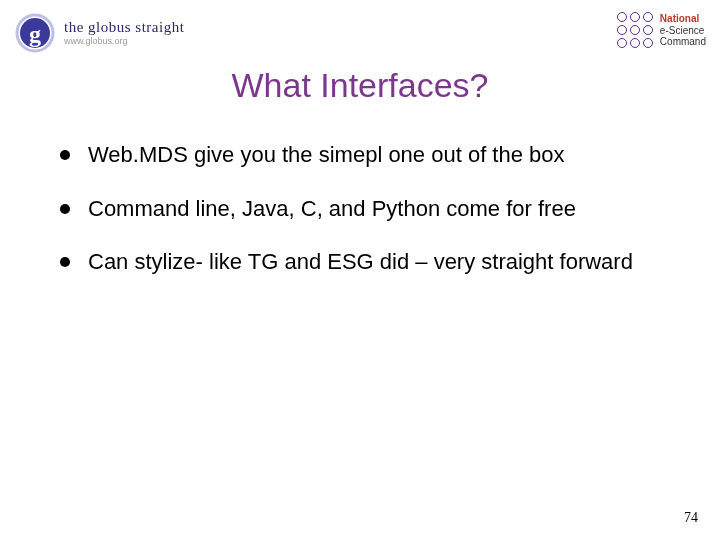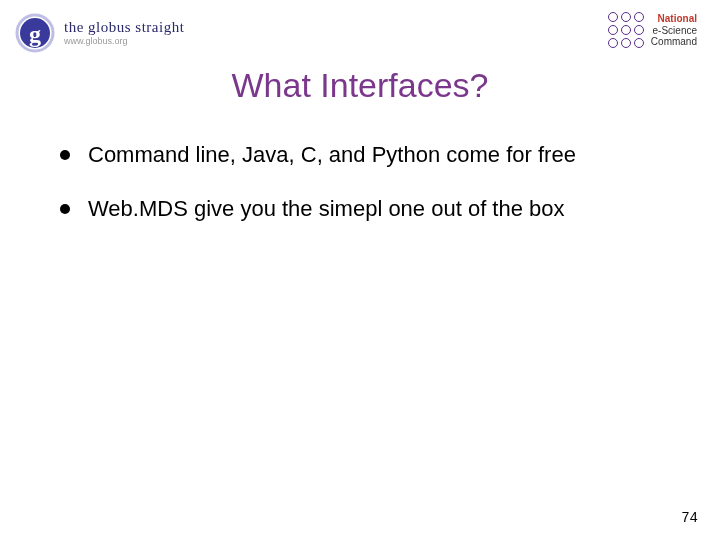--- a/index.html
+++ b/index.html
@@ -49,25 +49,24 @@
     letter-spacing: 0.5px;
   }
   .globus-text .t2 {
     font-family: Liberation Sans, sans-serif;
     font-size: 9px;
     color: #9a9a9a;
     margin-top: 2px;
   }
   .nesc-logo {
     position: absolute;
-    right: 23px;
+    right: 14px;
     top: 12px;
     display: flex;
     align-items: center;
-    text-align: right;
   }
   .nesc-dots {
     display: grid;
     grid-template-columns: repeat(3, 11px);
     grid-template-rows: repeat(3, 11px);
     gap: 2px;
     margin-right: 6px;
   }
   .nesc-dots span {
     width: 10px;
@@ -119,21 +118,21 @@
     top: 10px;
     width: 10px;
     height: 10px;
     background: #000;
     border-radius: 50%;
   }
   .page-number {
     position: absolute;
     right: 22px;
     bottom: 14px;
-    font-family: Liberation Mono, monospace;
+    font-family: Liberation Serif, serif;
     font-size: 14px;
     color: #000;
   }
 </style>
 </head>
 <body>
 
 <div class="slide">
 
   <div class="header">
@@ -170,20 +169,21 @@
         <div>Command</div>
       </div>
     </div>
 
   </div>
 
   <div class="title">What Interfaces?</div>
 
   <div class="body">
     <ul class="bullets">
+      <li>Web.MDS give you the simepl one out of the box</li>
       <li>Command line, Java, C, and Python come for free</li>
-      <li>Web.MDS give you the simepl one out of the box</li>
+      <li>Can stylize- like TG and ESG did – very straight forward</li>
     </ul>
   </div>
 
   <div class="page-number">74</div>
 
 </div>
 
 </body></html>

